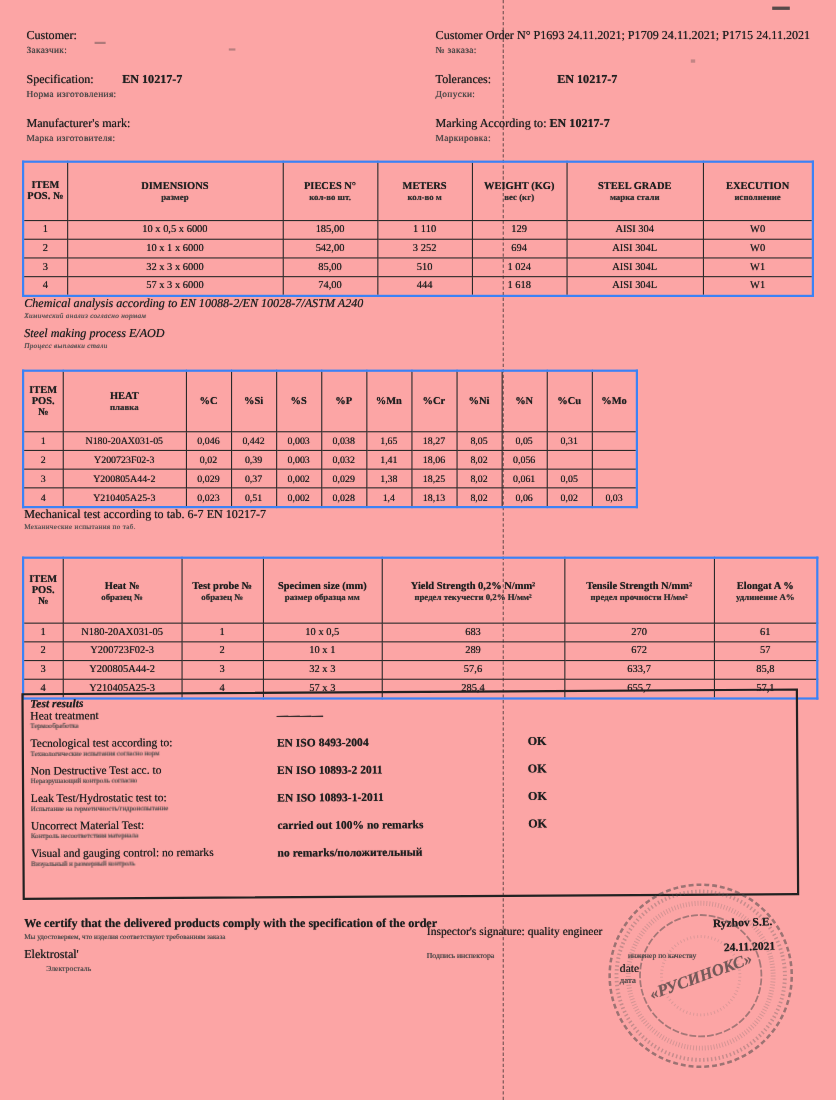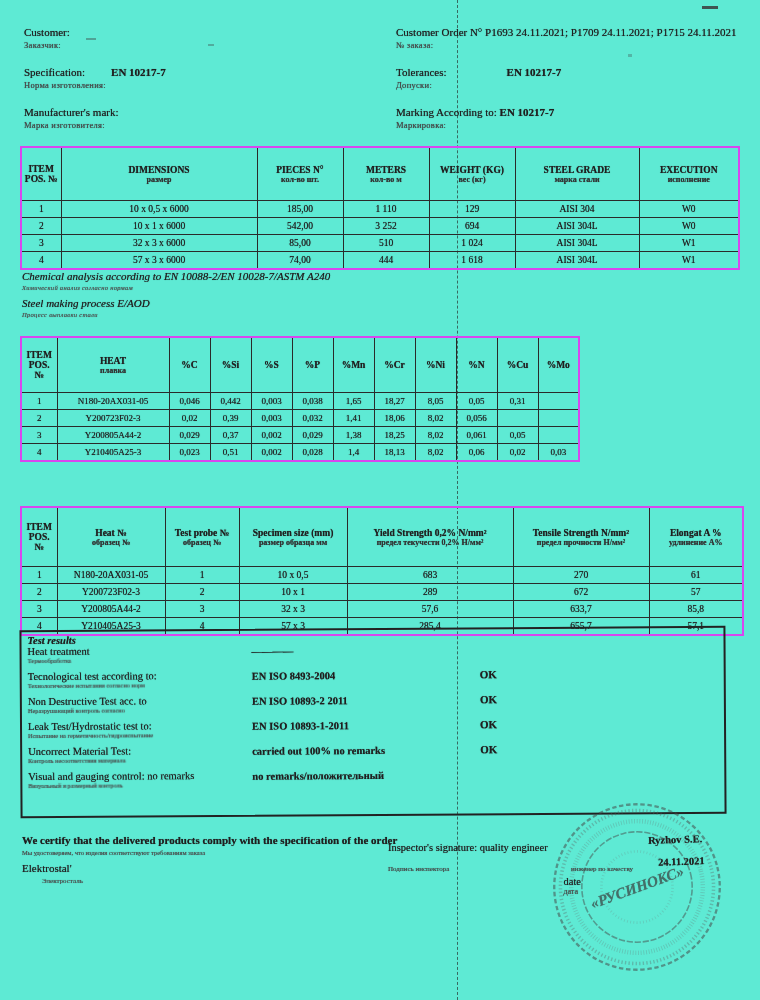--- a/index.html
+++ b/index.html
@@ -1,35 +1,35 @@
 <!DOCTYPE html>
 <html><head>
 <meta charset="utf-8">
 <style>
   html,body{margin:0;padding:0;background:#e8e8e6;}
   .page{
-    position:relative;width:760px;height:1000px;background:#5eead4;
+    position:relative;width:760px;height:1000px;background:#fca5a5;
     font-family:"Liberation Serif","DejaVu Serif",serif;color:#1f1f1f;
     overflow:hidden;
   }
   .scan{text-shadow:0 0 .7px rgba(40,40,40,.85);}
   
   .hdr{position:absolute;top:26px;left:24px;width:710px;font-size:11px;line-height:13px;}
   .hdr-left{position:absolute;left:0;top:0;width:360px;}
   .hdr-right{position:absolute;left:372px;top:0;width:345px;}
   .pair{margin-bottom:14px;}
   .lbl{font-size:11px;}
   .ru{font-size:8.5px;color:#4c4c4c;letter-spacing:.3px;filter:blur(.3px);}
   .inline-val{display:inline-block;margin-left:26px;font-weight:bold;}
   .tol-val{display:inline-block;margin-left:60px;font-weight:bold;}
   .mark-val{font-weight:bold;}
   
   table{border-collapse:collapse;table-layout:fixed;}
   th,td{border:1.3px solid #2a2a2a;padding:1px 2px;text-align:center;overflow:hidden;}
-  table{border:2px solid #d946ef;padding-left:31px;}
+  table{border:2px solid #3b82f6;padding-left:31px;}
   th{font-weight:bold;vertical-align:middle;}
   td{font-size:9.5px;height:14px;}
   .h-en{font-size:9.5px;font-weight:bold;}
   .h-ru{font-size:8px;font-weight:bold;color:#333;filter:blur(.2px);}
   .t1{position:absolute;top:146px;left:20px;width:718px;}
   .t1 th{height:50px;}
   .t2{position:absolute;top:336px;left:20px;width:558px;}
   .t2 th{height:52px;}
   .t2 td{font-size:9px;}
   .t3{position:absolute;top:506px;left:20px;width:722px;}
@@ -319,20 +319,24 @@
           <td>1,4</td>
           <td>18,13</td>
           <td>8,02</td>
           <td>0,06</td>
           <td>0,02</td>
           <td>0,03</td>
         </tr>
       </tbody>
   </table>
 
+  <div class="note" style="top:462px;">
+    <div>Mechanical test according to tab. 6-7 EN 10217-7</div>
+    <div class="ru">Механические испытания по таб.</div>
+  </div>
 
   <table class="t3">
     <colgroup>
         <col style="width:36px">
         <col style="width:108px">
         <col style="width:74px">
         <col style="width:108px">
         <col style="width:166px">
         <col style="width:136px">
         <col style="width:94px">

